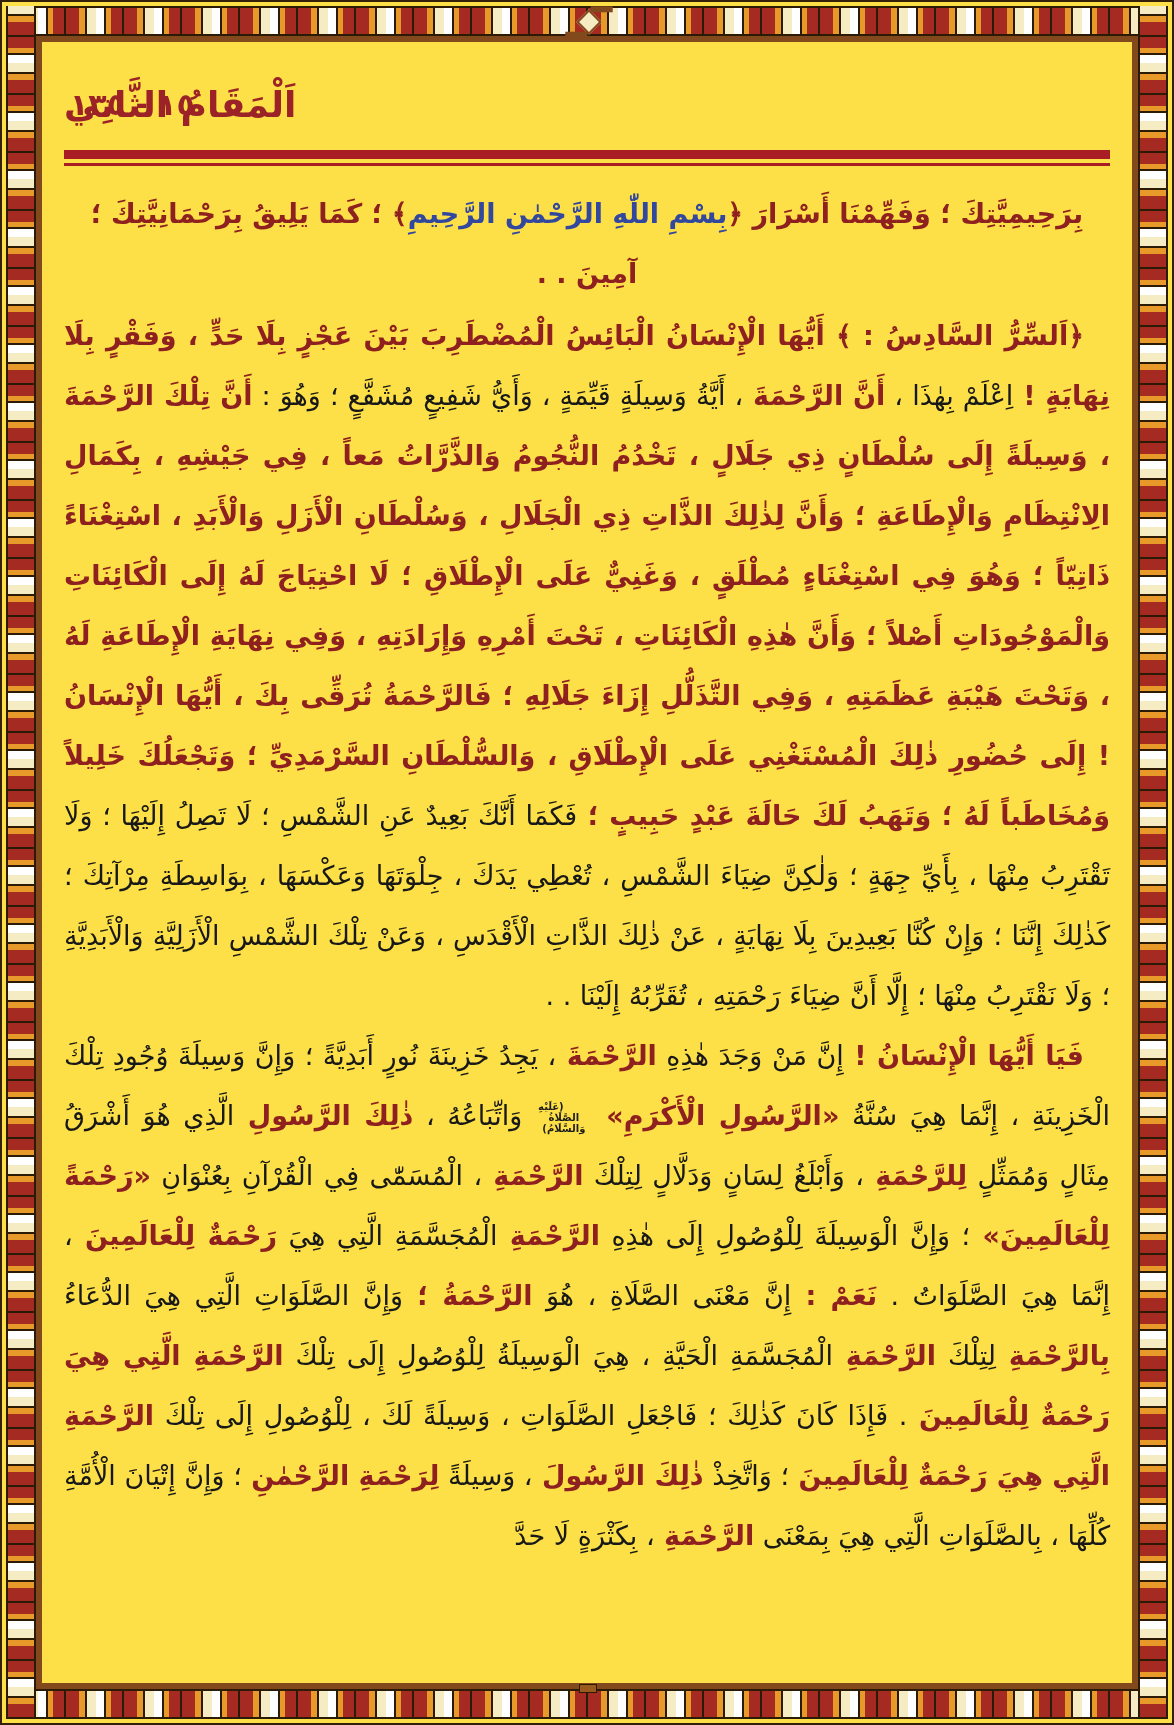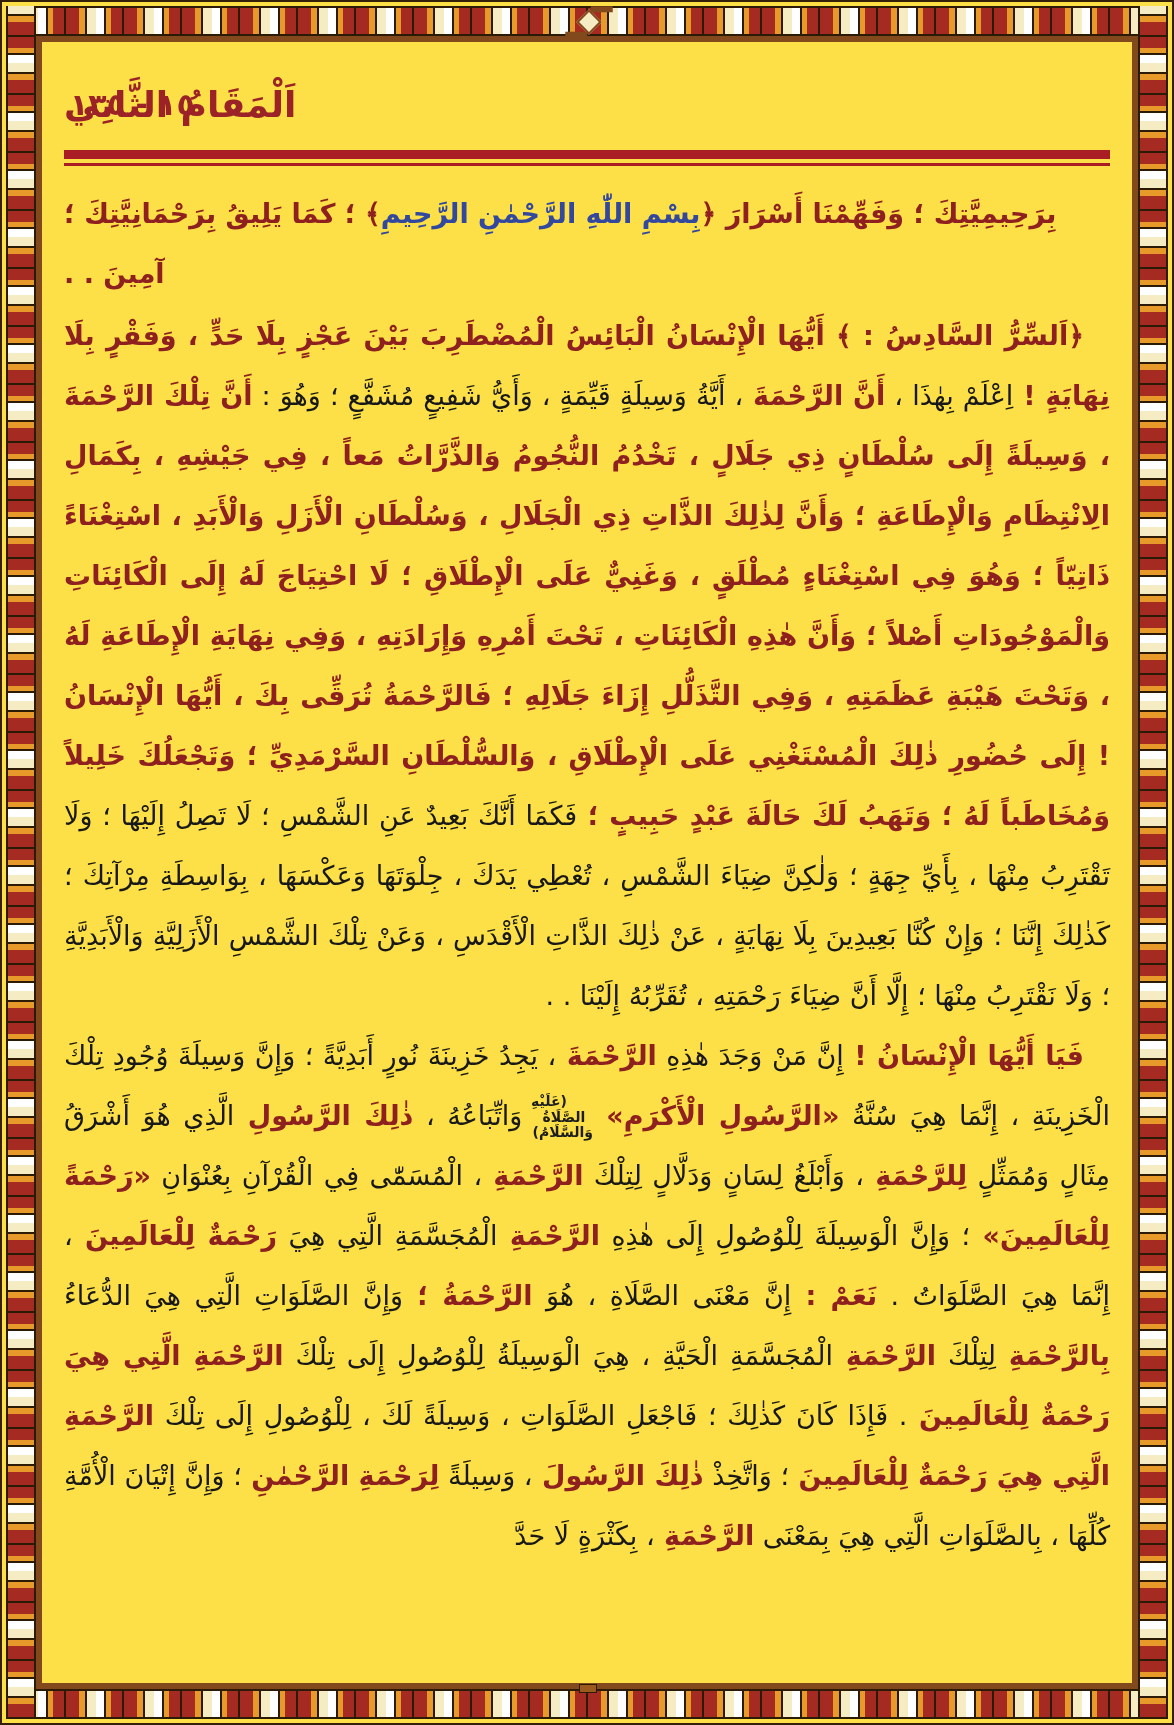--- a/index.html
+++ b/index.html
@@ -82,30 +82,30 @@
   .rule{margin:6px 0 18px 0;}
   .rule-thick{height:9px;background:#a81e24;}
   .rule-thin{height:3px;background:#a81e24;margin-top:4px;}
   .para{
     font-size:27px;
     line-height:60px;
     text-align:justify;
     color:#181818;
     margin:0;
   }
-  .para-center{text-align:left;margin-bottom:2px;}
+  .para-center{text-align:center;margin-bottom:2px;}
   .para-indent{text-indent:26px;}
   .seg{white-space:pre-wrap;}
   .seg-black{color:#181818;font-weight:normal;}
   .seg-red{color:#8e2020;font-weight:bold;}
   .seg-blue{color:#32479e;font-weight:bold;}
   .seg-seal{
     display:inline-block;
     width:58px;
-    font-size:14px;line-height:1.1;
+    font-size:10px;line-height:1.1;
     color:#1d1d1d;font-weight:bold;
     text-align:center;vertical-align:middle;
     white-space:normal;
   }
 </style>
 </head>
 <body>
 
 <div class="page">
 

